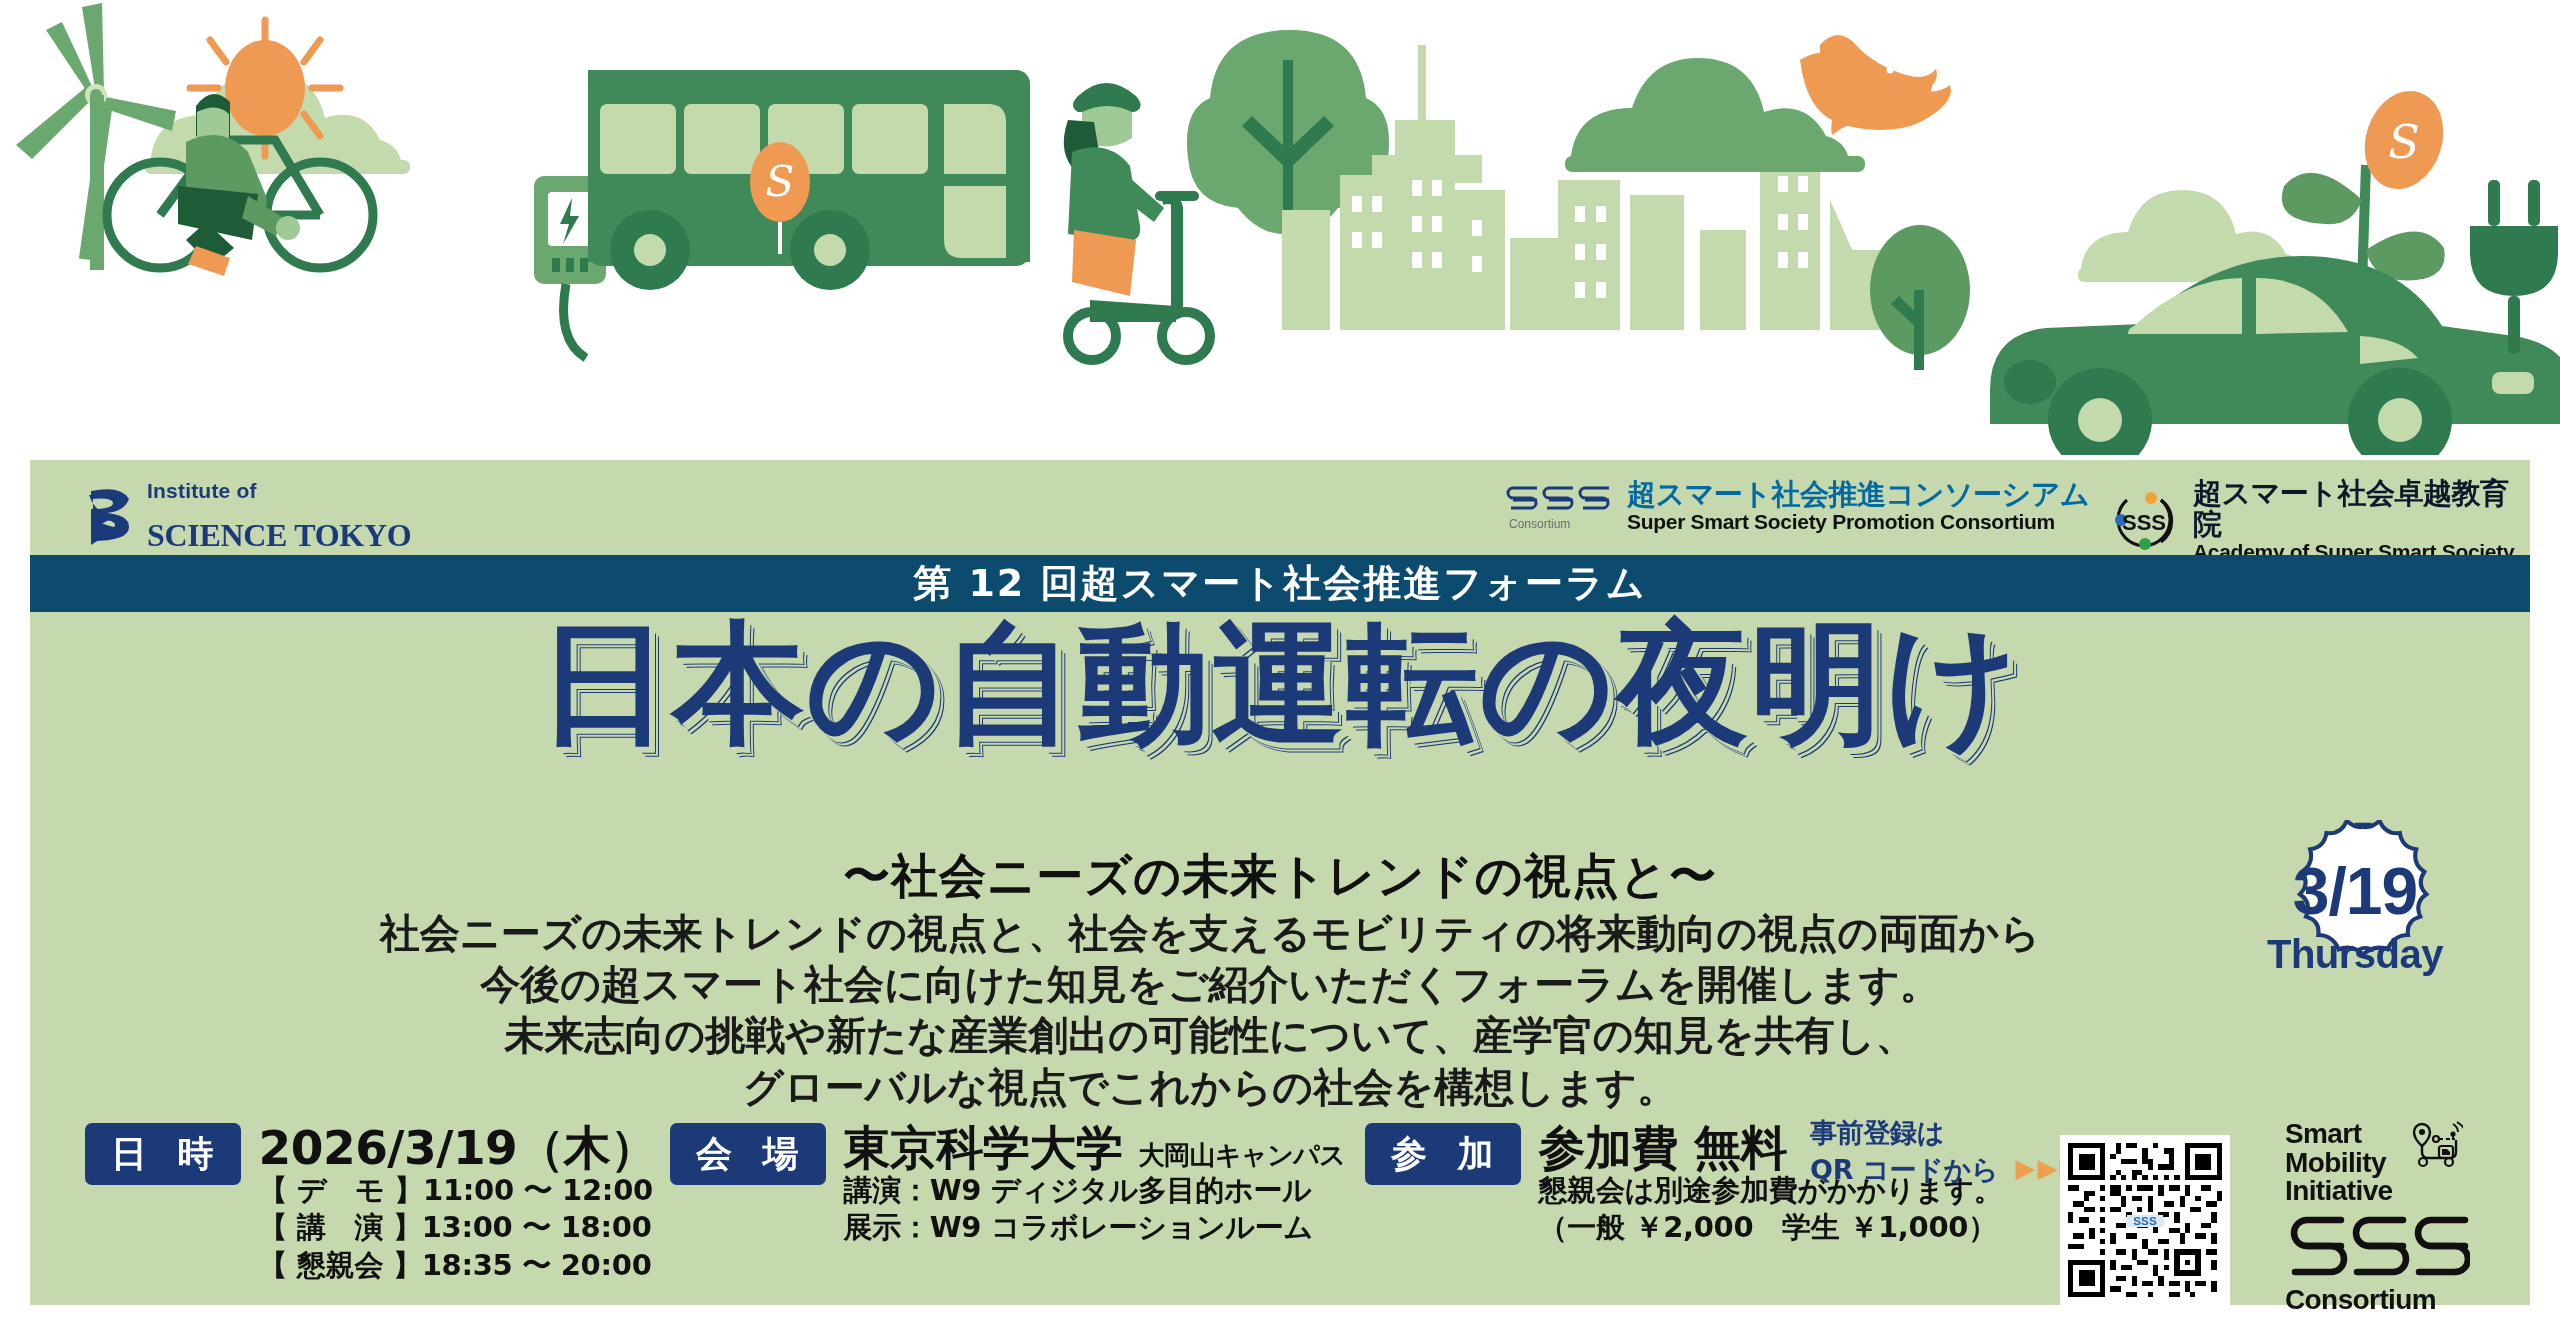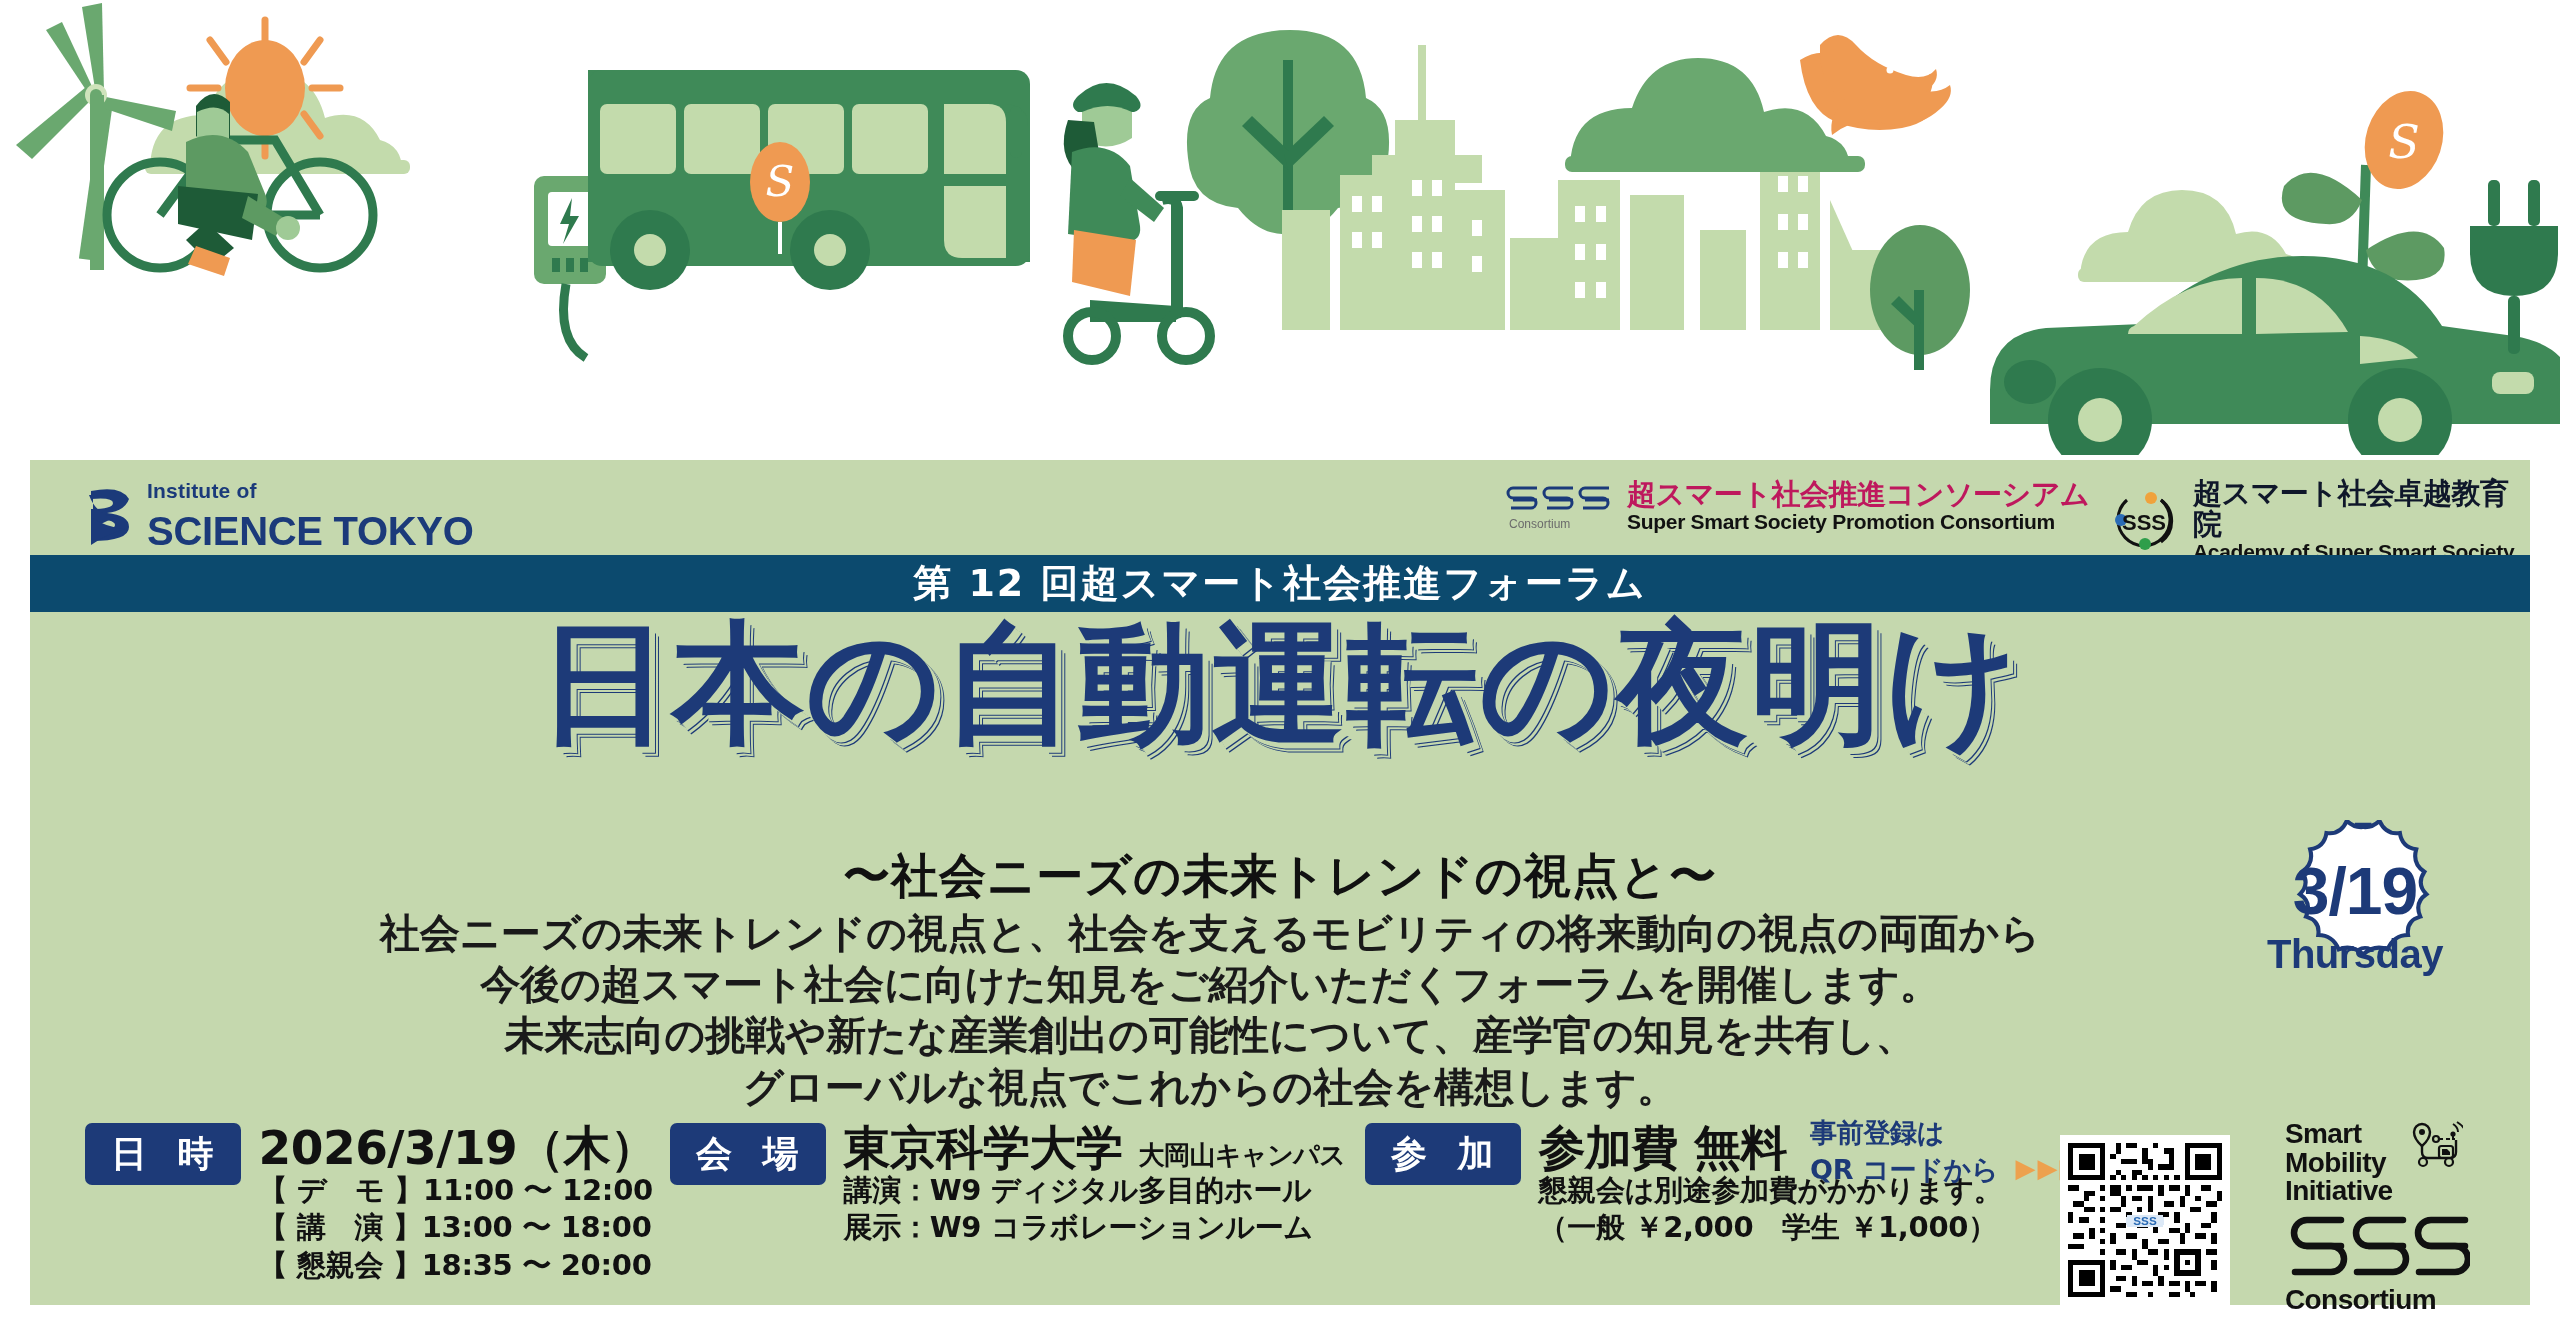--- a/index.html
+++ b/index.html
@@ -21,26 +21,26 @@
     background:#c5d8ae;
   }
 
   
   .logorow{position:absolute;left:0;top:0;width:100%;height:95px;}
 
   .ist-logo{position:absolute;left:55px;top:20px;display:flex;align-items:center;gap:14px;}
   .ist-mark{width:48px;height:58px;flex:none;}
   .ist-text{line-height:1;}
   .ist-top{font-size:21px;font-weight:700;color:#1b3a7a;letter-spacing:.2px;}
-  .ist-bot{font-size:40px;font-weight:800;color:#1b3a7a;letter-spacing:-.3px;margin-top:10px;}
+  .ist-bot{font-size:32px;font-weight:800;color:#1b3a7a;letter-spacing:-.3px;margin-top:18px;font-family:Liberation Serif, serif;}
 
   .sss-c{position:absolute;left:1475px;top:18px;display:flex;align-items:center;gap:14px;}
   .sss-c .mark{width:108px;height:56px;flex:none;}
   .sss-c .tx{line-height:1.06;}
-  .sss-c .jp{font-size:29px;font-weight:700;color:#be185d;letter-spacing:-.5px;}
+  .sss-c .jp{font-size:29px;font-weight:700;color:#0369a1;letter-spacing:-.5px;}
   .sss-c .en{font-size:21px;font-weight:700;color:#111;letter-spacing:-.3px;margin-top:2px;}
 
   .sss-a{position:absolute;left:2075px;top:18px;display:flex;align-items:center;gap:10px;}
   .sss-a .mark{width:78px;height:62px;flex:none;}
   .sss-a .tx{line-height:1.06;}
   .sss-a .jp{font-size:29px;font-weight:700;color:#0f172a;letter-spacing:-.5px;}
   .sss-a .en{font-size:21px;font-weight:700;color:#111;letter-spacing:-.3px;margin-top:2px;}
 
   
   .strip{

